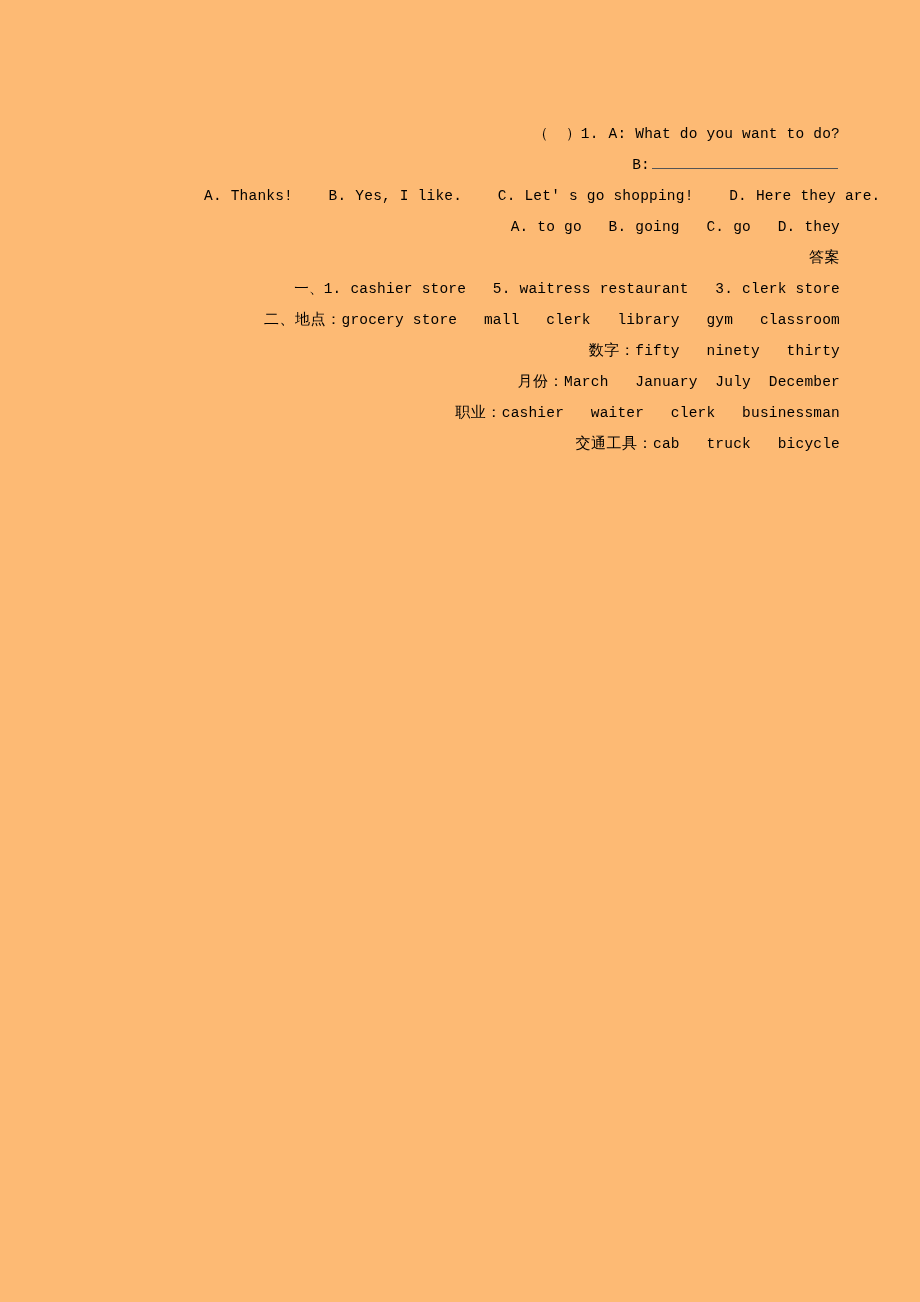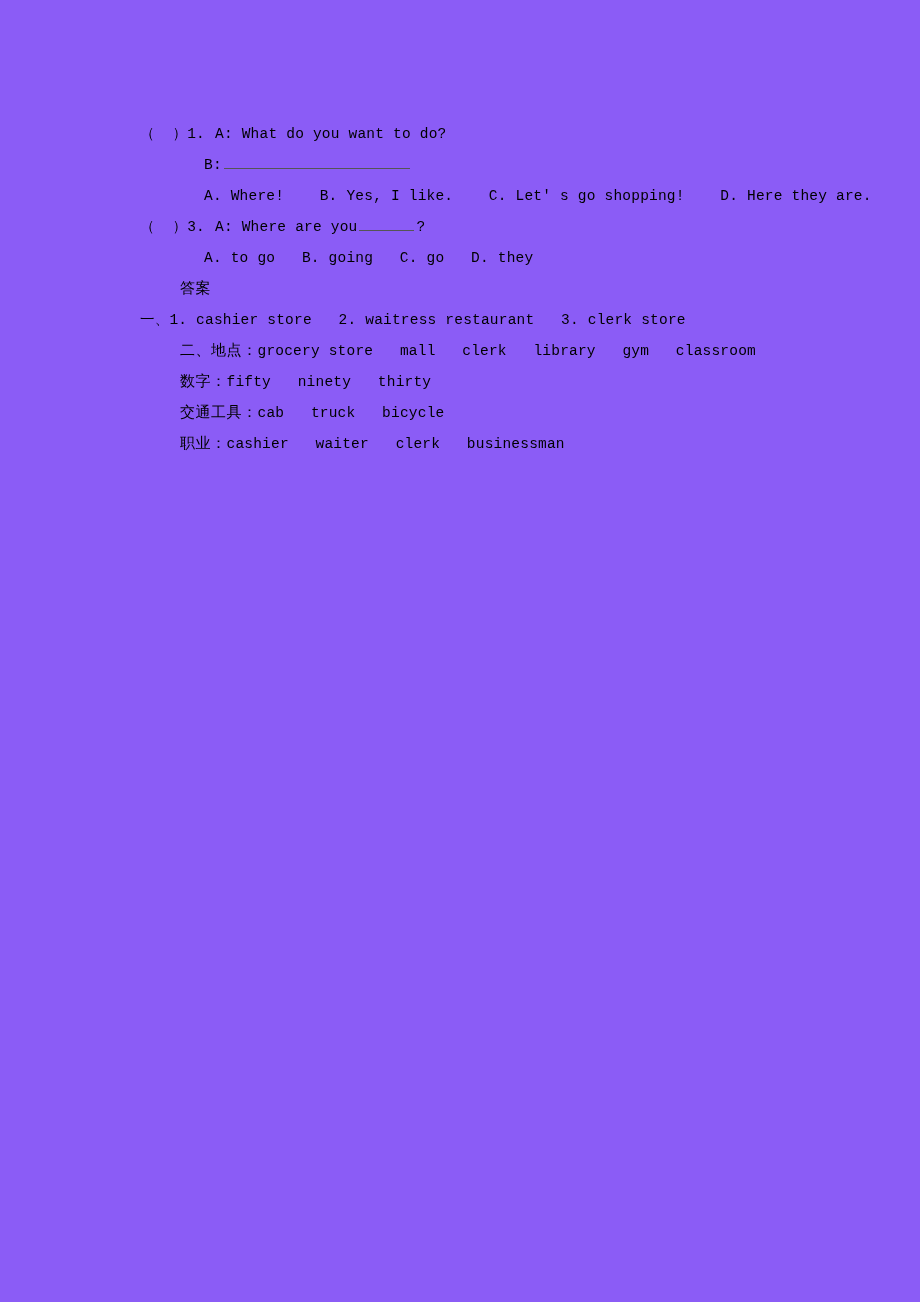--- a/index.html
+++ b/index.html
@@ -17,21 +17,22 @@
     color: #000000;
     -webkit-font-smoothing: antialiased;
   }
 
   .page {
     position: absolute;
     top: 0;
     left: 0;
     width: 920px;
     height: 1302px;
-    background: #8b5cf6;
+    background: #fdba74;
+    text-align: right;
   }
 
   .content {
     position: absolute;
     left: 140px;
     top: 118px;
     width: 700px;
   }
 
   
@@ -79,36 +80,36 @@
 </head>
 <body>
 
 <div class="page">
   <div class="content">
 
     <div class="line"><span class="en">（  ）1.</span><span class="gap-sm"></span><span class="en">A: What do you want to do?</span></div>
 
     <div class="line indent"><span class="en">B:</span><span class="blank blank-long"></span></div>
 
-    <div class="line indent"><span class="en">A. Where!    B. Yes, I like.    C. Let' s go shopping!    D. Here they are.</span></div>
+    <div class="line indent"><span class="en">A. Thanks!    B. Yes, I like.    C. Let' s go shopping!    D. Here they are.</span></div>
 
 
 
-    <div class="line"><span class="en">（  ）3.</span><span class="gap-sm"></span><span class="en">A: Where are you</span><span class="blank blank-short"></span><span class="en">?</span></div>
 
     <div class="line indent"><span class="en">A. to go   B. going   C. go   D. they</span></div>
 
     <div class="line"><span class="cn">答案</span></div>
 
-    <div class="line"><span class="en">一、1. cashier store   2. waitress restaurant   3. clerk store</span></div>
+    <div class="line"><span class="en">一、1. cashier store   5. waitress restaurant   3. clerk store</span></div>
 
     <div class="line"><span class="cn">二、地点：</span><span class="en">grocery store   mall   clerk   library   gym   classroom</span></div>
 
     <div class="line"><span class="cn">数字：</span><span class="en">fifty   ninety   thirty</span></div>
 
+    <div class="line"><span class="cn">月份：</span><span class="en">March   January  July  December</span></div>
+
+    <div class="line"><span class="cn">职业：</span><span class="en">cashier   waiter   clerk   businessman</span></div>
 
     <div class="line"><span class="cn">交通工具：</span><span class="en">cab   truck   bicycle</span></div>
-
-    <div class="line"><span class="cn">职业：</span><span class="en">cashier   waiter   clerk   businessman</span></div>
 
 
   </div>
 </div>
 
 </body></html>

